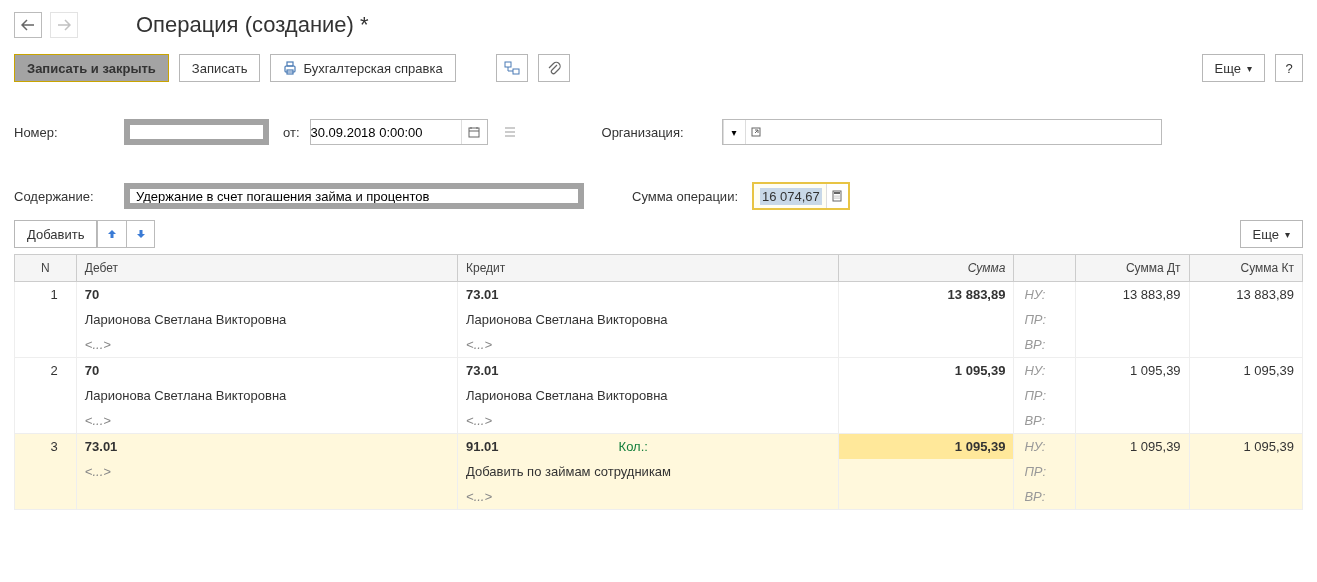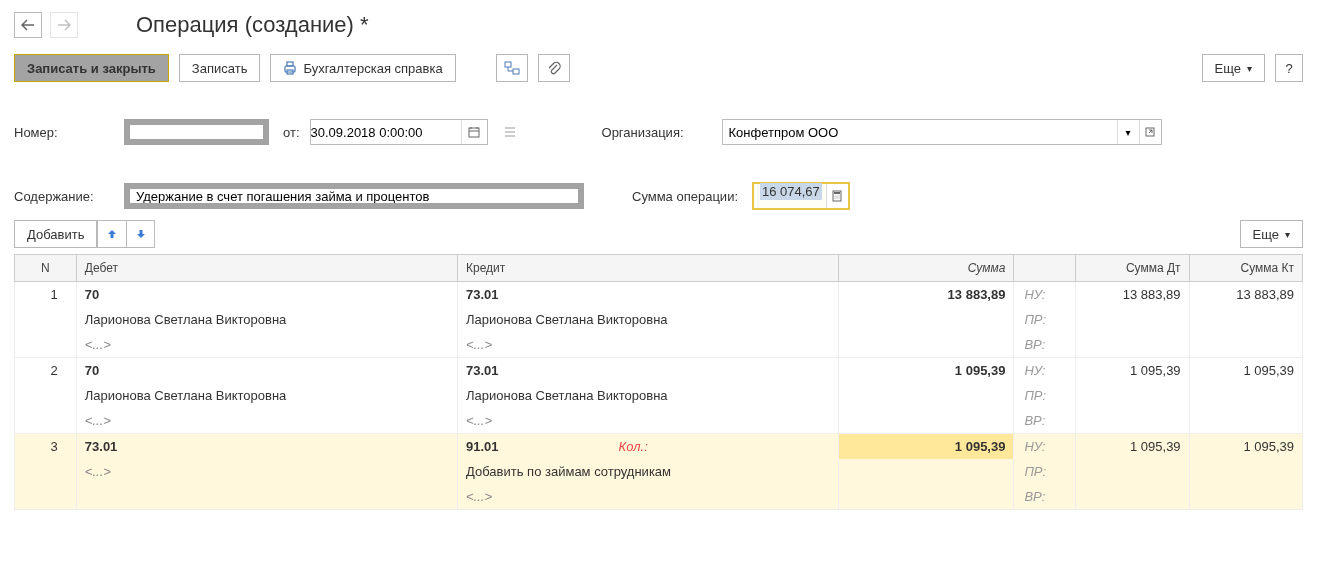--- a/index.html
+++ b/index.html
@@ -15,21 +15,21 @@
 .more-btn::after { content: " ▾"; font-size: 10px; }
 .form-row { display: flex; align-items: center; gap: 10px; margin-bottom: 10px; margin-top: 36px; }
 .form-label { width: 100px; color: #333; }
 .input { height: 26px; border: 6px solid #a3a3a3; padding: 0 6px; font-size: 13px; }
 .input-date-wrap { display: flex; align-items: center; border: 1px solid #bbb; height: 26px; }
 .input-date-wrap input { border: none; height: 24px; padding: 0 0; width: 150px; font-size: 13px; }
 .input-date-wrap .cal-btn { width: 26px; height: 24px; border: none; border-left: 1px solid #ddd; background: #fff; display: flex; align-items: center; justify-content: center; cursor: pointer; }
 .org-wrap { display: flex; align-items: center; border: 1px solid #bbb; height: 26px; width: 440px; }
 .org-wrap input { border: none; height: 24px; padding: 0 6px; flex: 1; font-size: 13px; }
 .org-wrap .dd-btn, .org-wrap .open-btn { width: 22px; height: 24px; border: none; border-left: 1px solid #ddd; background: #fff; display: flex; align-items: center; justify-content: center; cursor: pointer; font-size: 10px; }
-.sum-wrap { display: flex; align-items: flex-start; border: 2px solid #e8c444; height: 28px; background: #fffef4; padding-left: 6px; }
+.sum-wrap { display: flex; align-items: center; border: 2px solid #e8c444; height: 28px; background: #fffef4; padding-left: 6px; }
 .sum-wrap .calc-btn { width: 22px; height: 24px; border: none; border-left: 1px solid #ddd; background: #fff; display: flex; align-items: center; justify-content: center; cursor: pointer; }
 .sum-val-sel { background: #c8d8e8; padding: 1px 2px; }
 .table-toolbar { display: flex; align-items: center; margin-bottom: 6px; }
 .arrow-group { display: flex; border: 1px solid #bbb; }
 .arrow-group button { width: 28px; height: 26px; border: none; background: #fff; display: flex; align-items: center; justify-content: center; cursor: pointer; }
 .arrow-group button + button { border-left: 1px solid #bbb; }
 table { width: 100%; border-collapse: collapse; }
 thead th { background: #f5f5f5; border: 1px solid #ccc; padding: 6px 8px; font-weight: normal; color: #444; text-align: left; font-size: 12px; }
 thead th.num { width: 60px; text-align: center; }
 thead th.amt { width: 170px; text-align: right; font-style: italic; }
@@ -38,21 +38,21 @@
 tbody td { border-left: 1px solid #eee; border-right: 1px solid #eee; padding: 5px 8px; vertical-align: top; font-size: 13px; }
 tbody tr.sep td { border-bottom: 1px solid #eee; }
 .num-cell { text-align: right; padding-right: 18px; }
 .bold { font-weight: bold; }
 .amt-cell { text-align: right; font-weight: bold; }
 .amt-cell-plain { text-align: right; }
 .placeholder { color: #888; font-style: italic; }
 .label-cell { color: #999; font-style: italic; text-align: left; padding-left: 10px; }
 .row-sel td { background: #fff8dc; }
 .row-sel .amt-cell { background: #ffe89a; }
-.kol { color: #ef4444; font-style: italic; }
+.kol { color: #15803d; }
 svg { display: block; }
 </style>
 </head>
 <body>
 
 <div class="nav-row">
   <button class="nav-btn">
     <svg width="14" height="12" viewBox="0 0 14 12">
         <path d="M6 1 L1 6 L6 11 M1 6 H13" stroke="#666" stroke-width="1.5" fill="none"></path>
       </svg>
@@ -112,21 +112,20 @@
   <button class="btn btn-icon" style="border:none;width:24px">
     <svg width="14" height="12" viewBox="0 0 14 12">
         <line x1="2" y1="2" x2="12" y2="2" stroke="#999"></line>
         <line x1="2" y1="6" x2="12" y2="6" stroke="#999"></line>
         <line x1="2" y1="10" x2="12" y2="10" stroke="#999"></line>
       </svg>
   </button>
   <div style="width:60px"></div>
   <span style="width:110px">Организация:</span>
   <div class="org-wrap">
-    <input value="Конфетпром ООО" style="">
     <button class="dd-btn">▾</button>
     <button class="open-btn">
       <svg width="10" height="10" viewBox="0 0 10 10">
           <rect x="1" y="1" width="8" height="8" fill="none" stroke="#666"></rect>
           <path d="M4 3 L7 3 L7 6" stroke="#666" fill="none"></path>
           <line x1="7" y1="3" x2="4" y2="6" stroke="#666"></line>
         </svg>
     </button>
   </div>
 </div>

